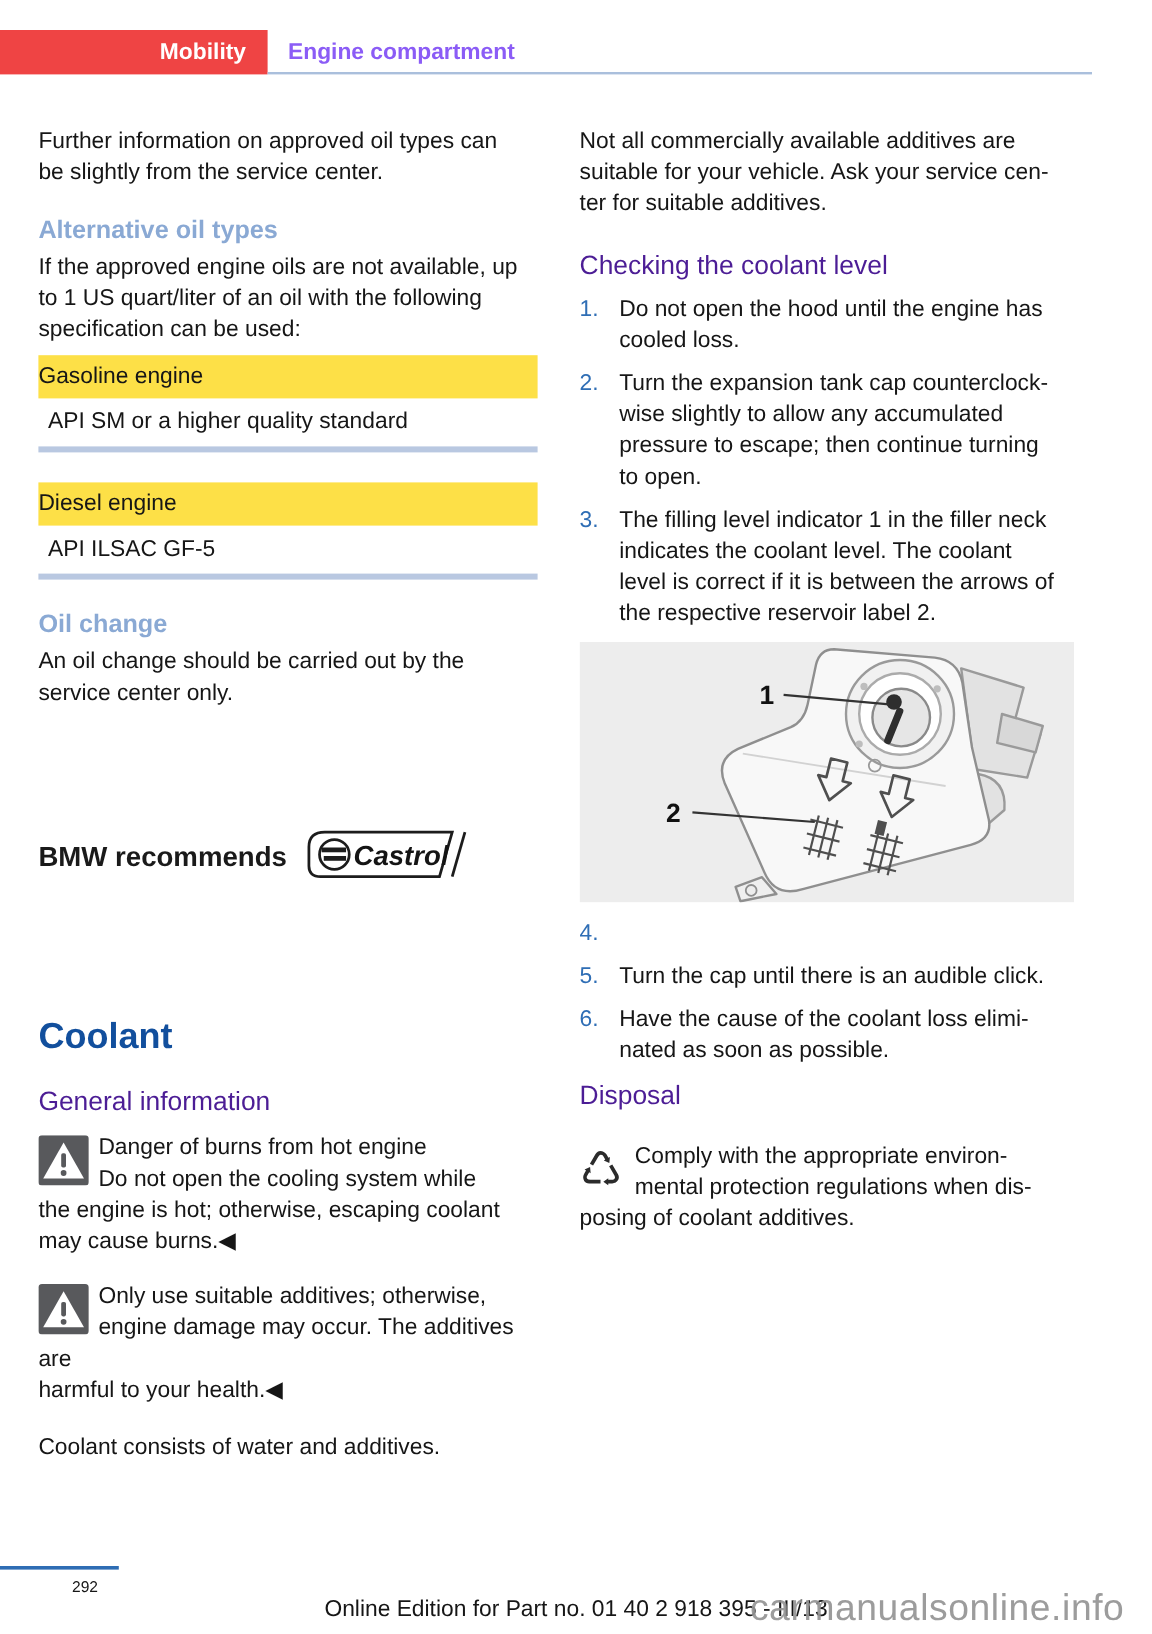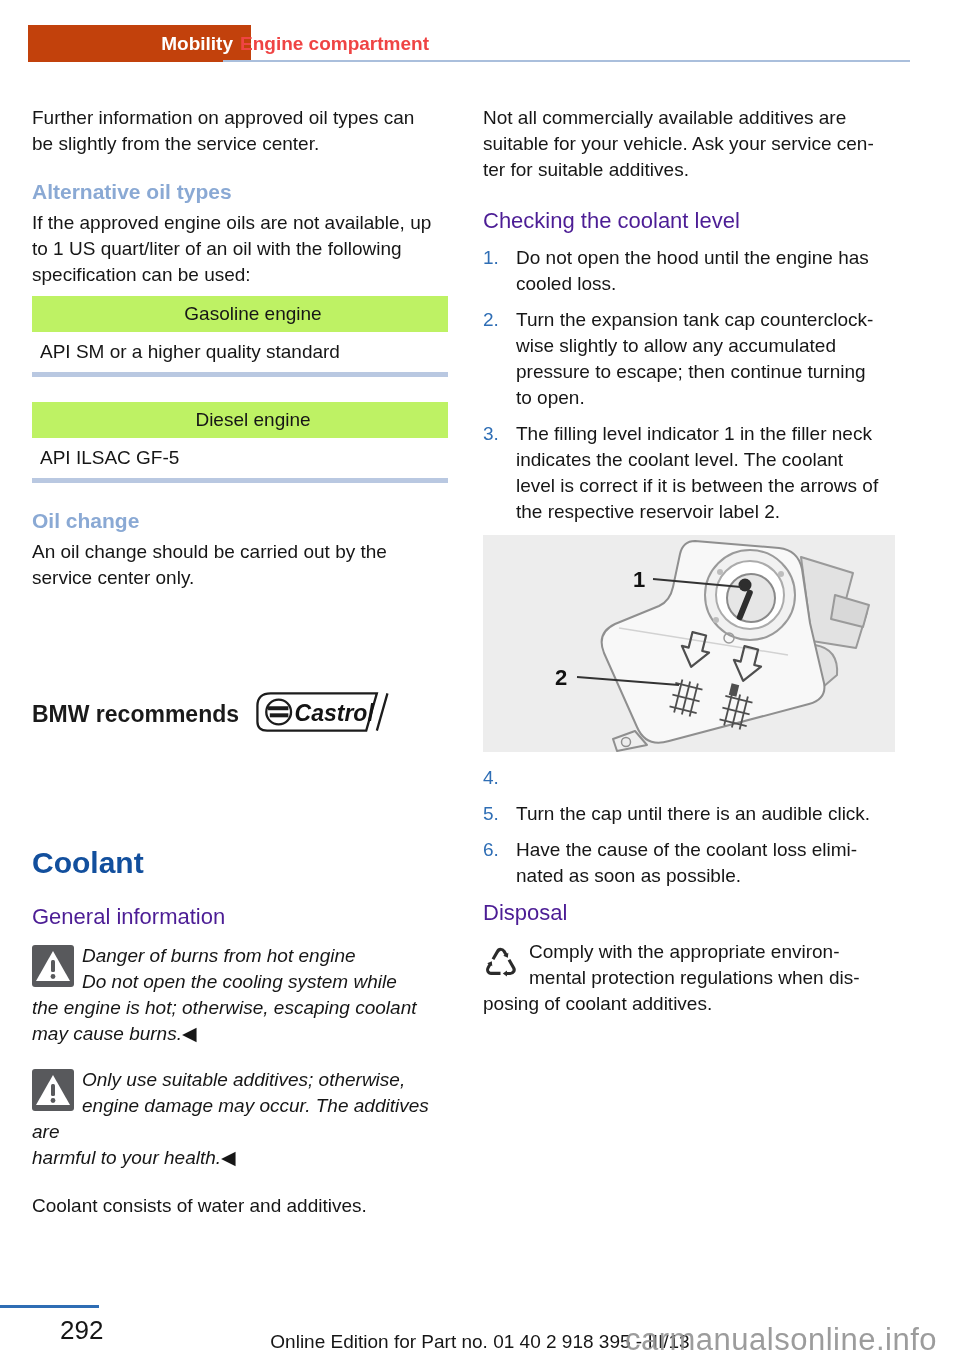--- a/index.html
+++ b/index.html
@@ -6,66 +6,66 @@
   body{
     width:960px;height:1362px;position:relative;overflow:hidden;
     background:#ffffff;
     font-family:"Liberation Sans","DejaVu Sans",sans-serif;
     color:#161616;
   }
   .pre{white-space:pre-line;}
   
   .hdr-tab{
     position:absolute;left:0;top:25px;width:223px;height:37px;
-    background:#c2410c;color:#ffffff;font-weight:bold;font-size:19px;
+    background:#ef4444;color:#ffffff;font-weight:bold;font-size:19px;
     display:flex;align-items:center;justify-content:flex-end;
-    padding-right:18px;box-sizing:border-box;margin-left:28px;
+    padding-right:18px;box-sizing:border-box;
   }
   .hdr-section{
     position:absolute;left:240px;top:25px;height:37px;line-height:37px;
-    color:#ef4444;font-weight:bold;font-size:19px;
+    color:#8b5cf6;font-weight:bold;font-size:19px;
   }
   .hdr-rule{
     position:absolute;left:223px;top:60px;width:687px;height:2px;background:#aabfdc;
   }
   
   .col-left{position:absolute;left:32px;top:105px;width:416px;}
   .col-right{position:absolute;left:483px;top:105px;width:412px;}
   .body-text{font-size:19px;line-height:26px;margin:0;}
   h2.light{color:#8aa9d4;font-size:21px;line-height:26px;font-weight:bold;margin:22px 0 5px 0;}
   h2.dark{color:#4c1d95;font-size:22px;line-height:28px;font-weight:normal;margin:24px 0 10px 0;}
   h1.chapter{color:#124f9d;font-size:30px;line-height:34px;font-weight:bold;margin:106px 0 0 0;}
   
   .spec-table{margin-top:8px;margin-bottom:25px;}
-  .spec-head{background:#bef264;height:36px;line-height:36px;padding-left:26px;font-size:19px;text-align:center;}
+  .spec-head{background:#fde047;height:36px;line-height:36px;padding-left:0;font-size:19px;}
   .spec-row{padding:7px 0 7px 8px;font-size:19px;line-height:26px;}
   .spec-bar{height:5px;background:#b9c8e1;}
   
   .brand{margin-top:97px;display:flex;align-items:center;}
   .brand-text{font-size:23px;font-weight:bold;color:#1a1a1a;}
   .brand-logo{margin-left:14px;}
   
-  .warn{margin-top:12px;font-style:italic;}
+  .warn{margin-top:12px;}
   .warn + .warn{margin-top:20px;}
   .warn-icon{float:left;width:42px;height:42px;margin:2px 8px 8px 0;}
   .warn-title{font-size:19px;line-height:26px;}
   .warn-body{font-size:19px;line-height:26px;}
   .outro{margin-top:22px;}
   
   .step{display:flex;margin-bottom:10px;}
   .step-num{color:#2f6eb5;font-size:19px;line-height:26px;width:33px;flex:none;}
   .step-text{font-size:19px;line-height:26px;}
   
   .figure{width:412px;height:217px;margin:4px 0 13px 0;}
   
   .disposal{margin-top:2px;}
   .recycle{float:left;width:46px;height:52px;font-size:40px;line-height:48px;color:#2b2b2b;}
   
   .foot-rule{position:absolute;left:0;top:1305px;width:99px;height:3px;background:#2e6db4;}
-  .foot-page{position:absolute;left:60px;top:1315px;font-size:26px;text-align:right;}
+  .foot-page{position:absolute;left:60px;top:1315px;font-size:13px;text-align:right;}
   .foot-edition{position:absolute;left:480px;top:1331px;transform:translateX(-50%);font-size:19px;white-space:nowrap;}
   .watermark{
     position:absolute;right:23px;top:1322px;font-size:31px;color:rgba(148,148,148,0.92);
     white-space:nowrap;letter-spacing:0.5px;
   }
 </style>
 </head>
 <body>
 
 <div class="hdr-tab">
@@ -242,21 +242,21 @@
   <div class="step">
     <span class="step-num">5.</span>
     <div class="step-text pre">Turn the cap until there is an audible click.</div>
   </div>
   <div class="step">
     <span class="step-num">6.</span>
     <div class="step-text pre">Have the cause of the coolant loss elimi-
 nated as soon as possible.</div>
   </div>
 
-  <h2 class="dark" style="margin-top:10px;margin-bottom:12px">Disposal</h2>
+  <h2 class="dark" style="margin-top:10px;margin-bottom:24px">Disposal</h2>
 
   <div class="disposal">
     <span class="recycle">♺</span>
     <div class="body-text pre">Comply with the appropriate environ-
 mental protection regulations when dis-
 posing of coolant additives.</div>
   </div>
 </div>
 
 <div class="foot-rule"></div>

